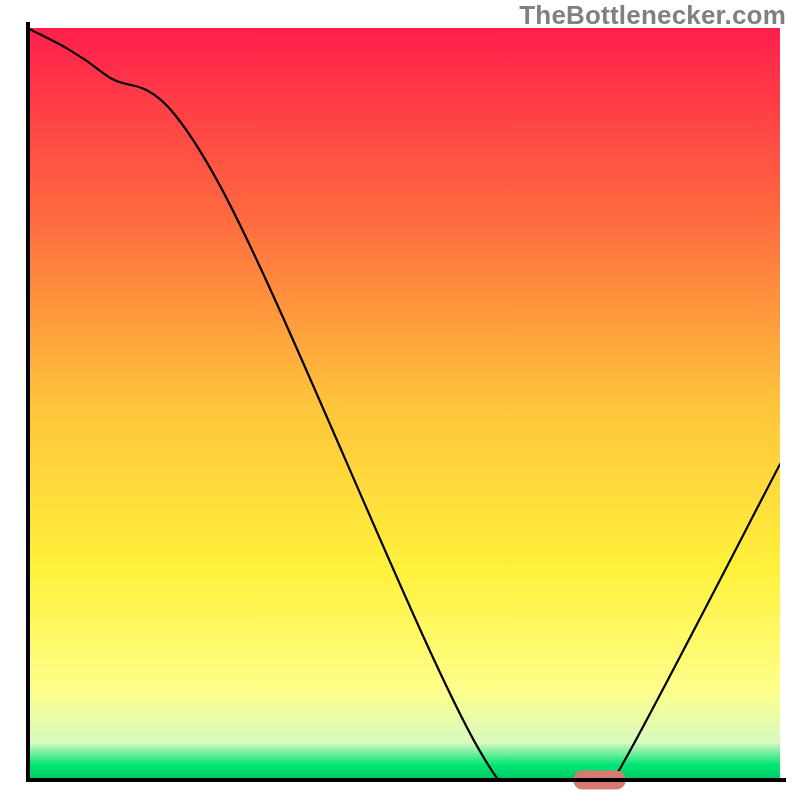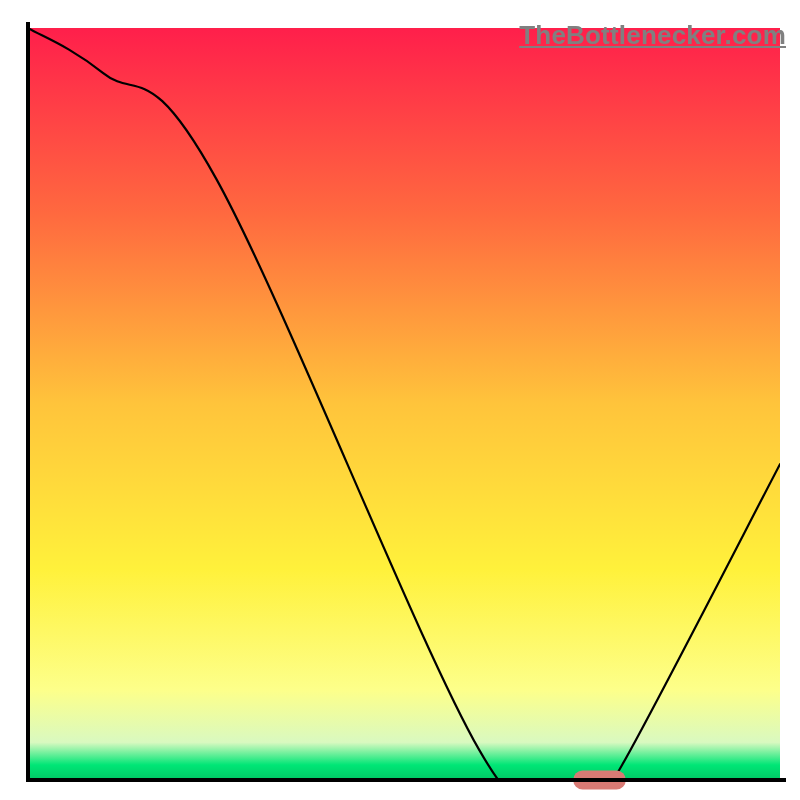--- a/index.html
+++ b/index.html
@@ -12,28 +12,27 @@
     font-family: Arial, Helvetica, sans-serif;
   }
   .frame {
     position: relative;
     width: 800px;
     height: 800px;
     box-sizing: border-box;
   }
   .watermark {
     position: absolute;
-    top: 20px;
+    top: 0;
     right: 14px;
     font-size: 26px;
     font-weight: 600;
     color: #808080;
     letter-spacing: 0.2px;
     z-index: 10;
-    text-decoration: underline;
   }
   svg.chart {
     display: block;
     width: 800px;
     height: 800px;
   }
 </style>
 </head>
 <body>
 

